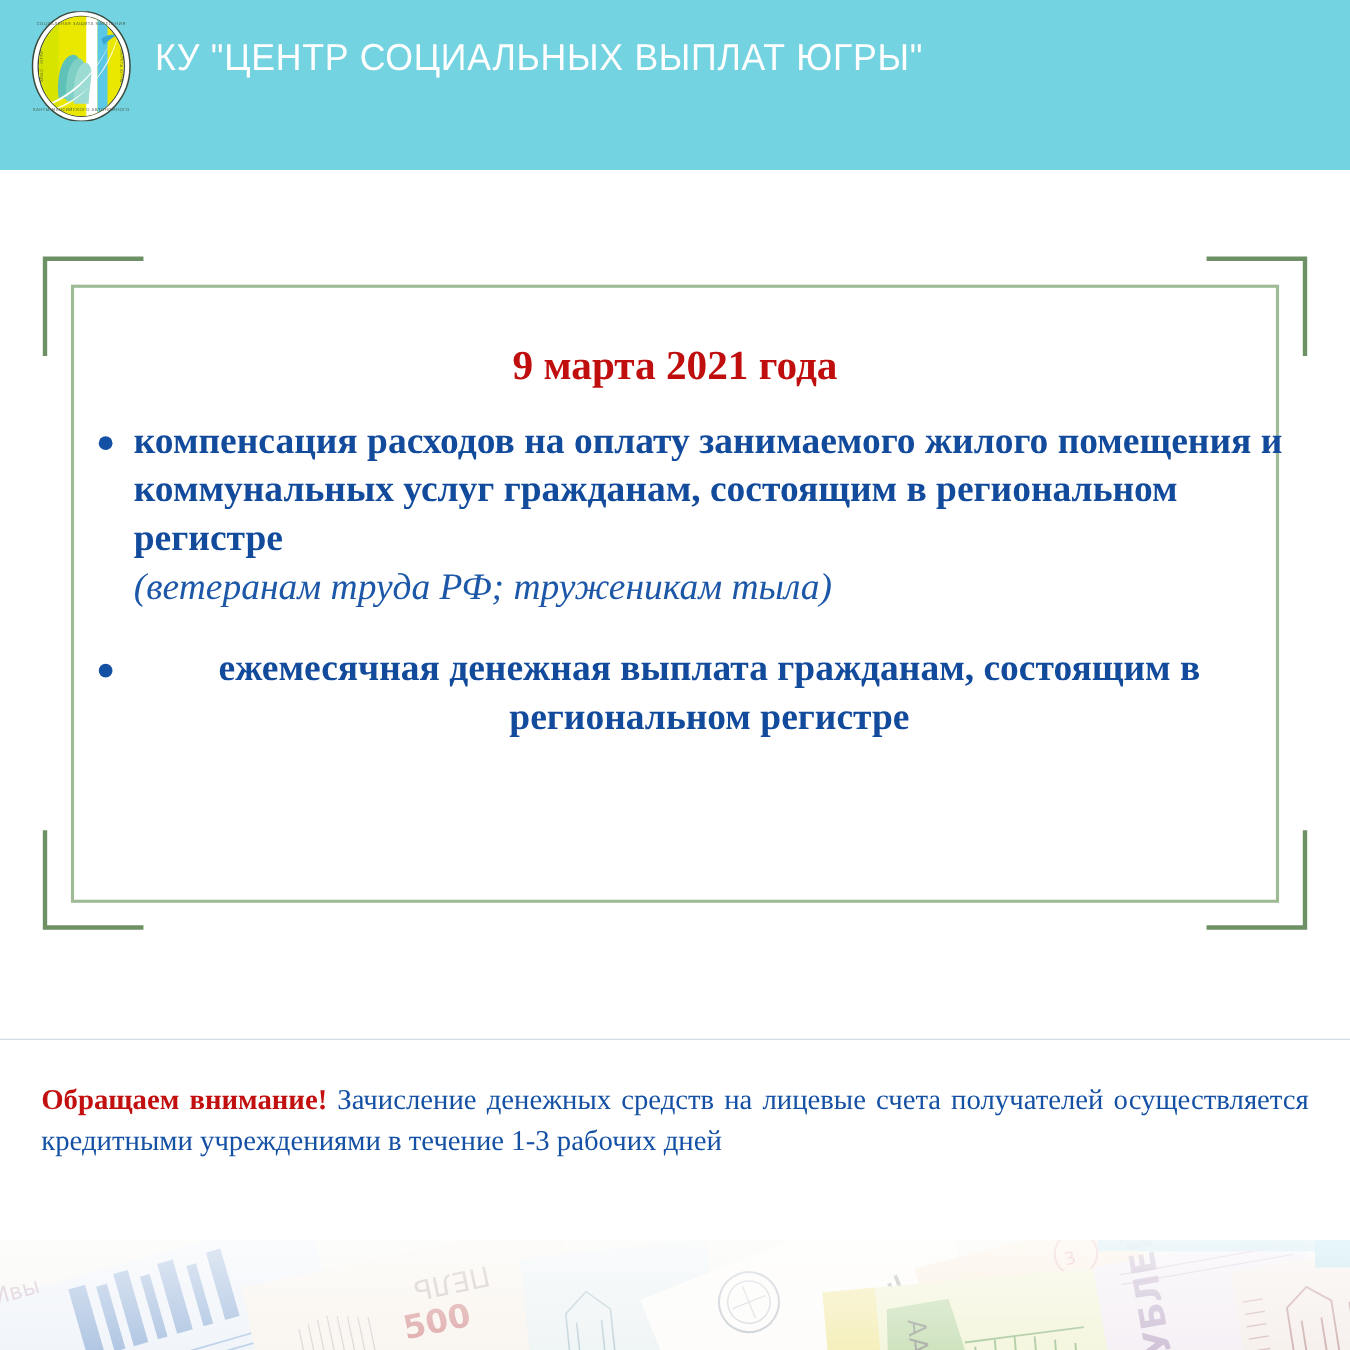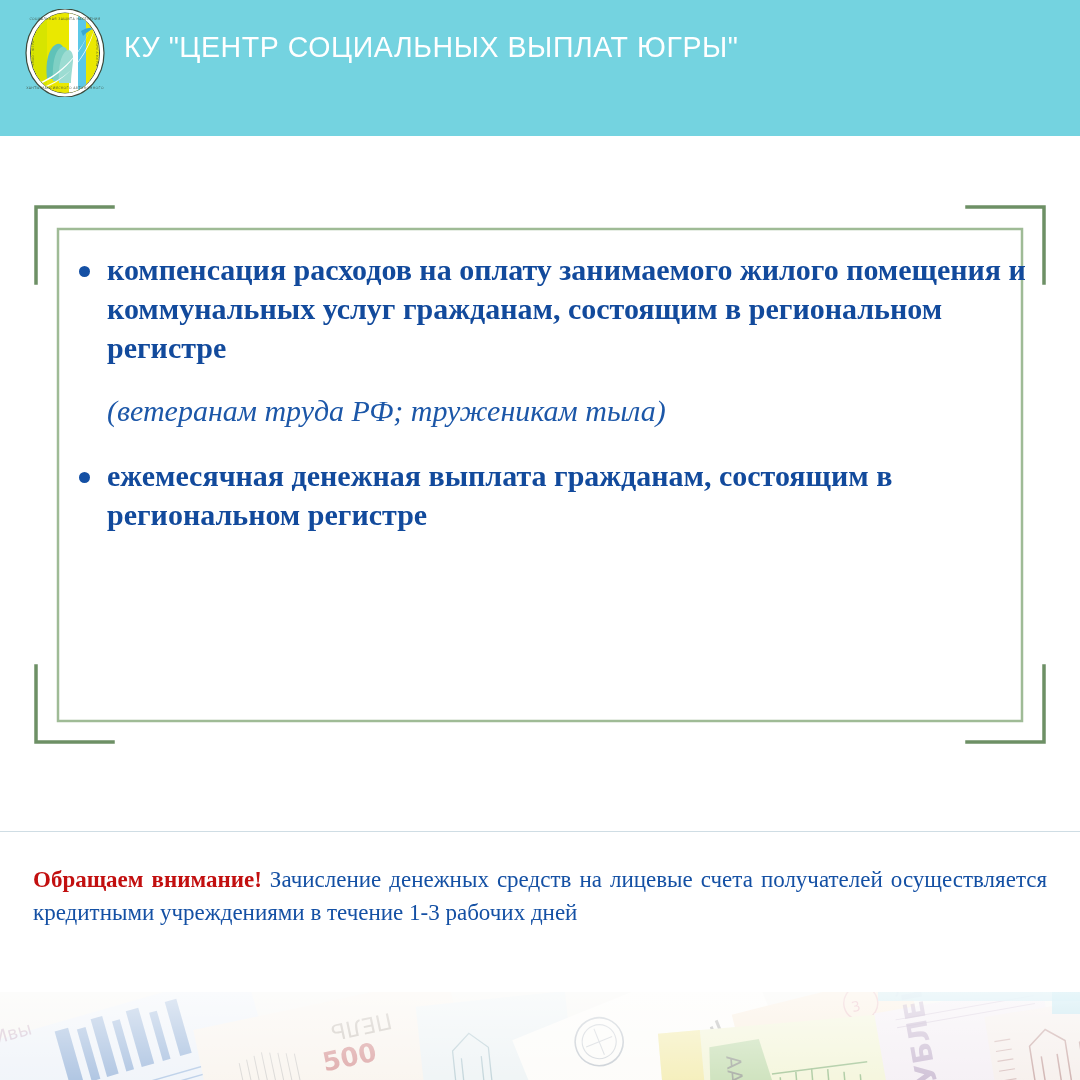--- a/index.html
+++ b/index.html
@@ -87,21 +87,21 @@
     list-style: none;
     margin: 0;
     padding: 0;
   }
   .bullet-item {
     position: relative;
     padding-left: 55px;
     margin-bottom: 26px;
     color: #124a9c;
   }
-  .bullet-item:last-child { margin-bottom: 0; }
+  .bullet-item:last-child { margin-bottom: 0; text-align: center; }
   .bullet-dot {
     position: absolute;
     left: 27px;
     top: 16px;
     width: 11px;
     height: 11px;
     border-radius: 50%;
     background: #1450a4;
   }
   .bullet-main {
@@ -111,21 +111,20 @@
     color: #124a9c;
     display: block;
   }
   .bullet-note {
     font-style: italic;
     font-weight: normal;
     font-size: 30px;
     line-height: 1.3;
     color: #1c57a8;
     display: block;
-    margin-top: 24px;
   }
 
   
   .divider {
     position: absolute;
     left: 0;
     top: 831px;
     width: 1080px;
     height: 1px;
     background: #cfdde4;
@@ -218,20 +217,21 @@
       <path d="M36 666 L36 742 L113 742"></path>
 
       <path d="M967 742 L1044 742 L1044 666"></path>
     </g>
   </svg>
 </div>
 
 <div class="card">
 
 
+  <div class="date-line">9 марта 2021 года</div>
 
   <ul class="bullets">
     <li class="bullet-item">
       <span class="bullet-dot"></span>
       <span class="bullet-main">компенсация расходов на оплату занимаемого жилого помещения и коммунальных услуг гражданам, состоящим в региональном регистре</span>
       <span class="bullet-note">(ветеранам труда РФ; труженикам тыла)</span>
     </li>
     <li class="bullet-item">
       <span class="bullet-dot"></span>
       <span class="bullet-main">ежемесячная денежная выплата гражданам, состоящим в региональном регистре</span>

